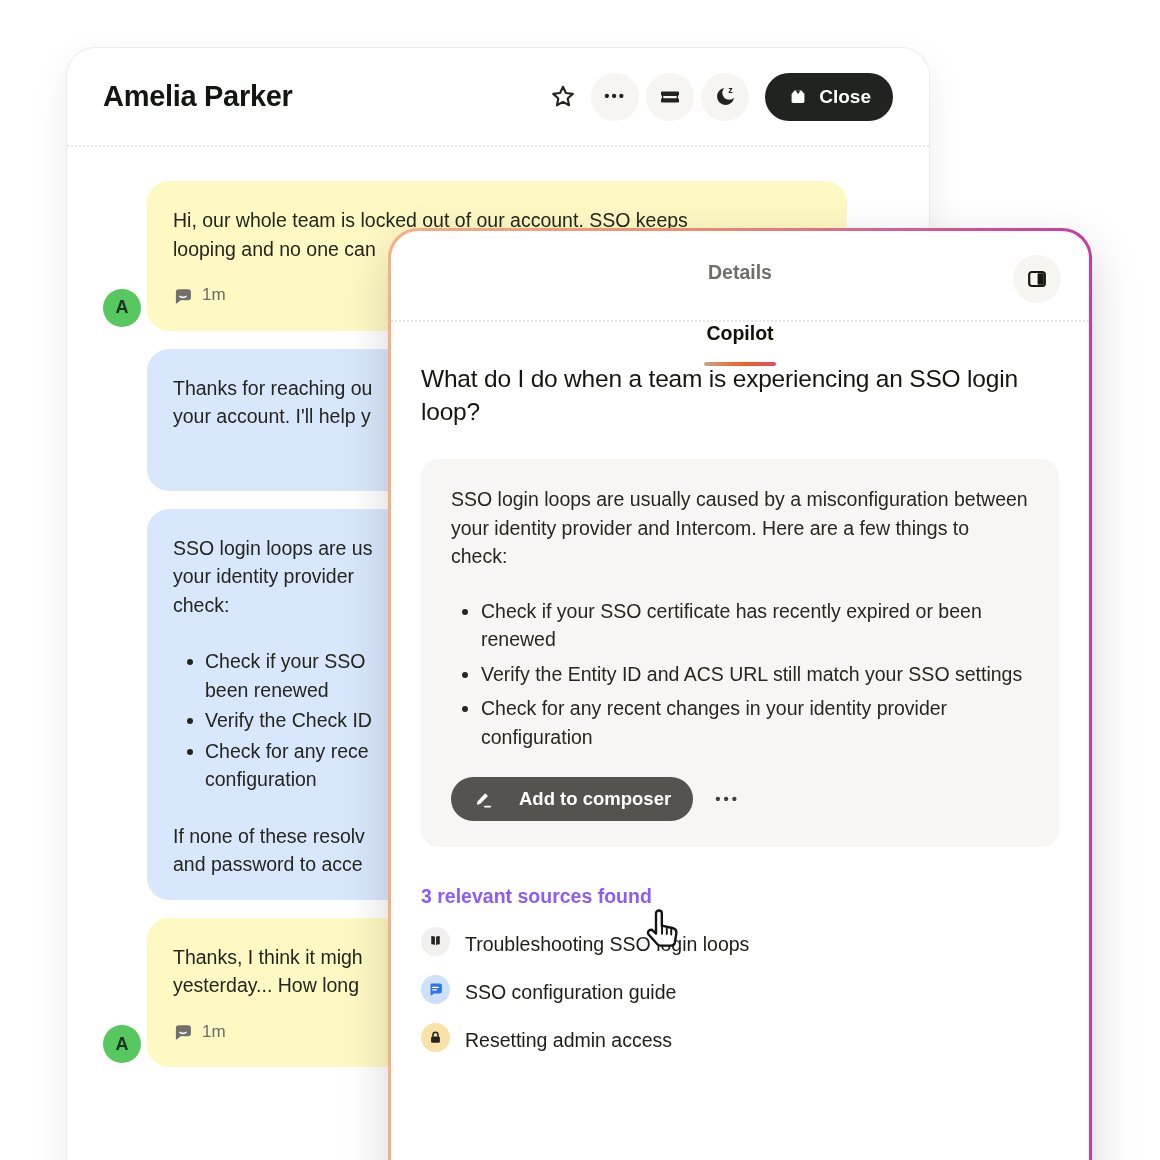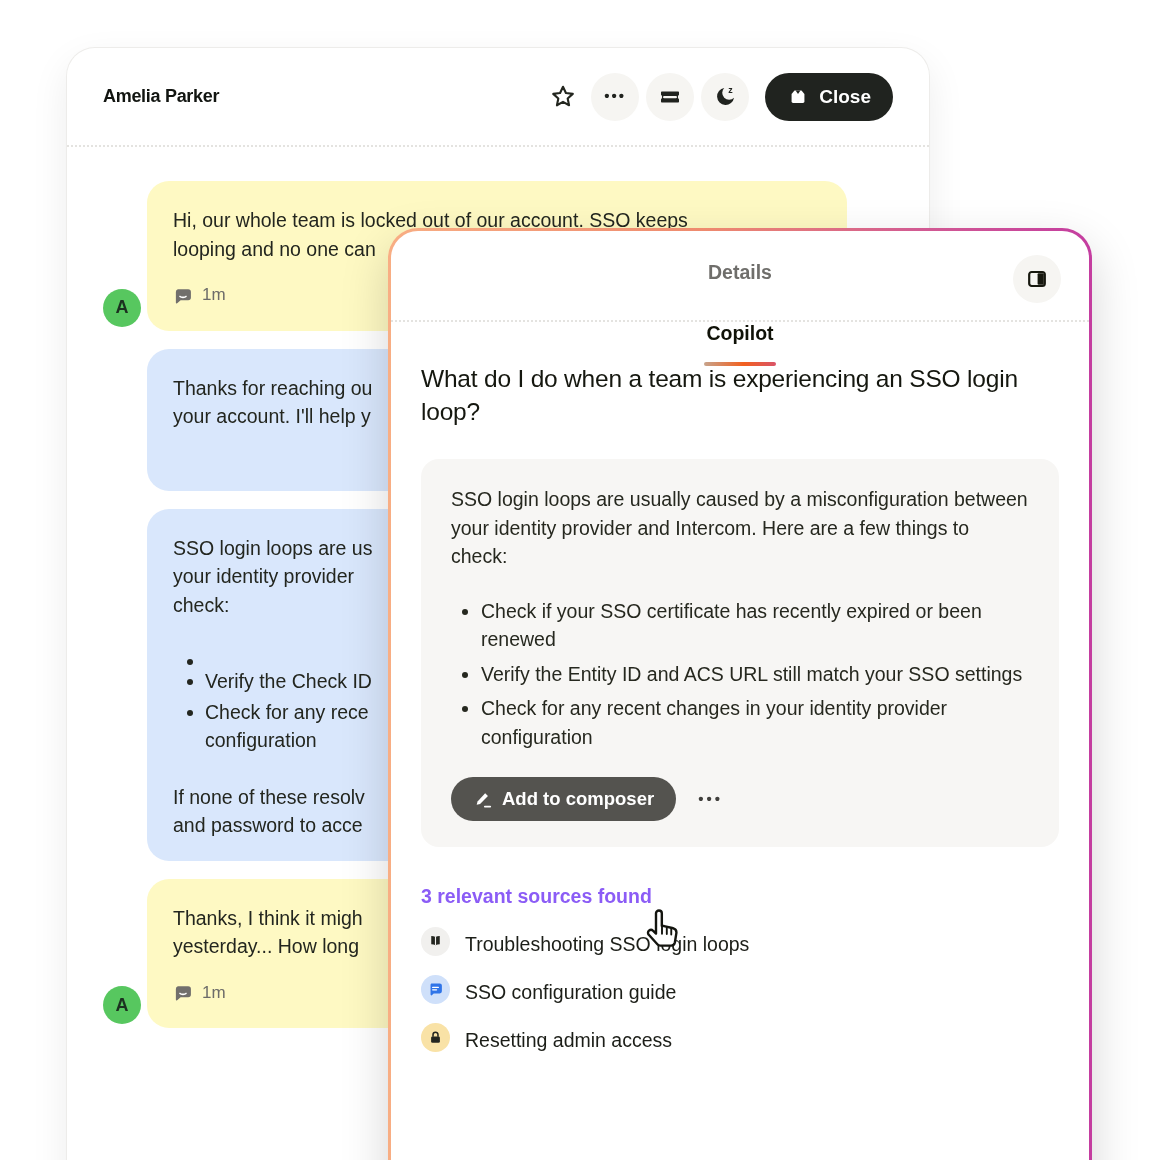--- a/index.html
+++ b/index.html
@@ -9,21 +9,21 @@
     font-family:"Liberation Sans", sans-serif;
     -webkit-font-smoothing:antialiased;
   }
   
   .chat-card{
     position:absolute;left:67px;top:48px;width:862px;height:1400px;
     background:#fff;border-radius:28px;
     box-shadow:0 0 0 1px #edecea, 0 14px 38px rgba(0,0,0,.08);
   }
   .chat-header{display:flex;align-items:center;height:97px;padding:0 36px;}
-  .chat-title{flex:1;font-size:18px;font-weight:700;color:#121511;letter-spacing:-.3px;}
+  .chat-title{flex:1;font-size:29px;font-weight:700;color:#121511;letter-spacing:-.3px;}
   .header-actions{display:flex;align-items:center;gap:7px;}
   .star-btn{width:42px;height:42px;display:flex;align-items:center;justify-content:center;border-radius:50%;cursor:pointer;}
   .icon-btn{width:48px;height:48px;border-radius:50%;background:#f6f5f2;display:flex;align-items:center;justify-content:center;cursor:pointer;}
   .more-dots{font-size:15px;font-weight:800;color:#20231f;letter-spacing:2px;transform:translateY(-1px);}
   .close-btn{height:48px;border-radius:24px;background:#20231f;color:#fff;display:flex;align-items:center;gap:10px;
     padding:0 22px;font-size:19px;font-weight:700;margin-left:9px;cursor:pointer;}
   .dotted{border-top:2px dotted #e4e3e0;height:0;}
   
   .messages{padding:34px 0 0 36px;}
   .msg{display:flex;align-items:flex-end;gap:6px;margin-bottom:18px;}
@@ -53,21 +53,21 @@
     background:linear-gradient(90deg,#c7a38b 0%,#f2601f 55%,#d95368 100%);}
   .toggle-btn{position:absolute;right:28px;top:24px;width:48px;height:48px;border-radius:50%;background:#f6f5f2;
     display:flex;align-items:center;justify-content:center;cursor:pointer;}
   .panel-divider{margin:19px -30px 0 -30px;}
   .question{margin-top:40px;width:640px;font-size:24.5px;line-height:33px;font-weight:400;color:#15170f;letter-spacing:-.2px;}
   .answer-card{margin-top:31px;background:#f7f6f4;border-radius:18px;padding:26px 30px;font-size:19.5px;line-height:28.5px;color:#26281f;}
   .answer-card p{margin:0;}
   .answer-card ul{margin:26px 0;padding-left:30px;}
   .answer-card li{margin-bottom:6px;}
   .answer-actions{display:flex;align-items:center;gap:22px;margin-top:26px;}
-  .add-btn{display:flex;align-items:center;gap:8px;background:#54534f;color:#fff;border:none;
+  .add-btn{display:flex;align-items:center;gap:25px;background:#54534f;color:#fff;border:none;
     font-size:18.5px;font-weight:700;border-radius:24px;padding:11px 22px;cursor:pointer;font-family:inherit;}
   .small-dots{color:#403f3c;font-weight:800;font-size:15px;letter-spacing:3px;}
   .sources-heading{margin-top:38px;font-size:19.5px;font-weight:700;color:#8b5cf6;}
   .source-item{display:flex;align-items:flex-end;gap:15px;margin-top:19px;cursor:pointer;}
   .badge{width:29px;height:29px;border-radius:50%;display:flex;align-items:center;justify-content:center;flex:0 0 auto;}
   .badge-gray{background:#f1f0ee;} .badge-blue{background:#cfe0fa;} .badge-yellow{background:#f9e2a6;}
   .source-label{font-size:19.5px;color:#1c1e18;}
   .cursor{position:absolute;left:641px;top:906px;width:42px;height:48px;z-index:50;}
 </style>
 </head>
@@ -137,20 +137,24 @@
 
     <div class="msg">
       <div class="avatar-col"></div>
       <div class="bubble blue">
         <div>SSO login loops are us</div>
         <div>your identity provider</div>
         <div>check:</div>
         <div class="bgap"></div>
         <div class="brow">
           <span class="bdot"></span>
+          <div>
+            <div>Check if your SSO</div>
+            <div>been renewed</div>
+          </div>
         </div>
         <div class="brow">
           <span class="bdot"></span>
           <div>
             <div>Verify the Check ID</div>
           </div>
         </div>
         <div class="brow">
           <span class="bdot"></span>
           <div>

